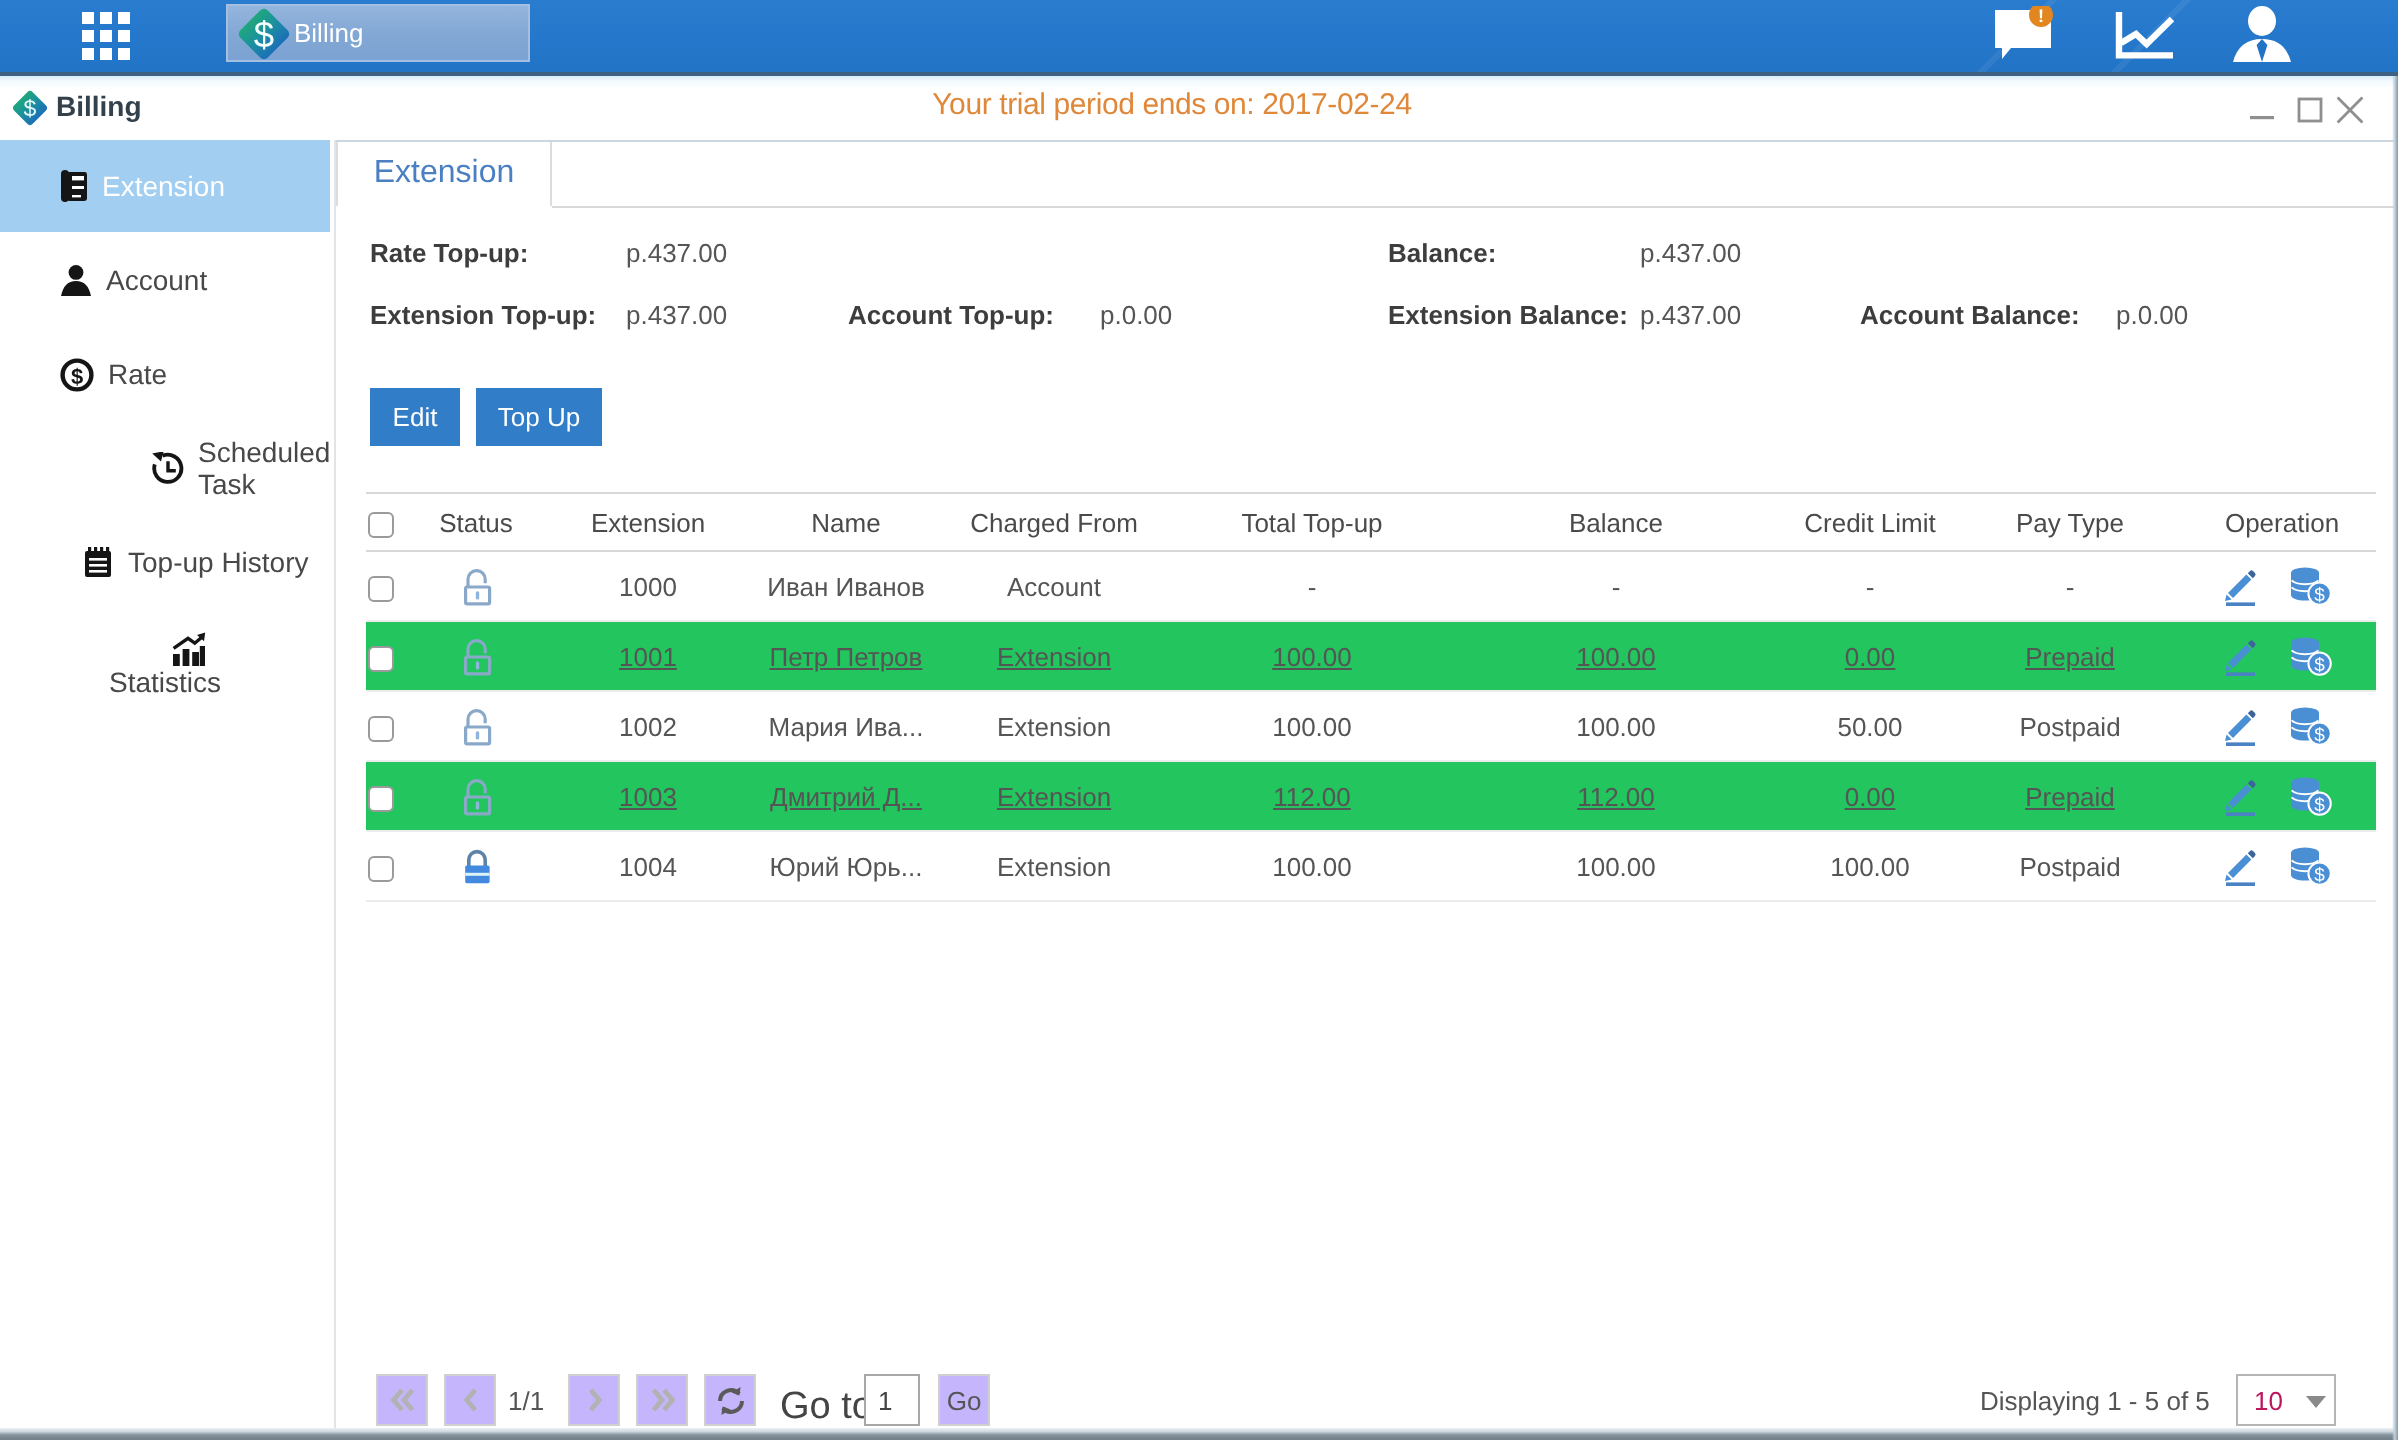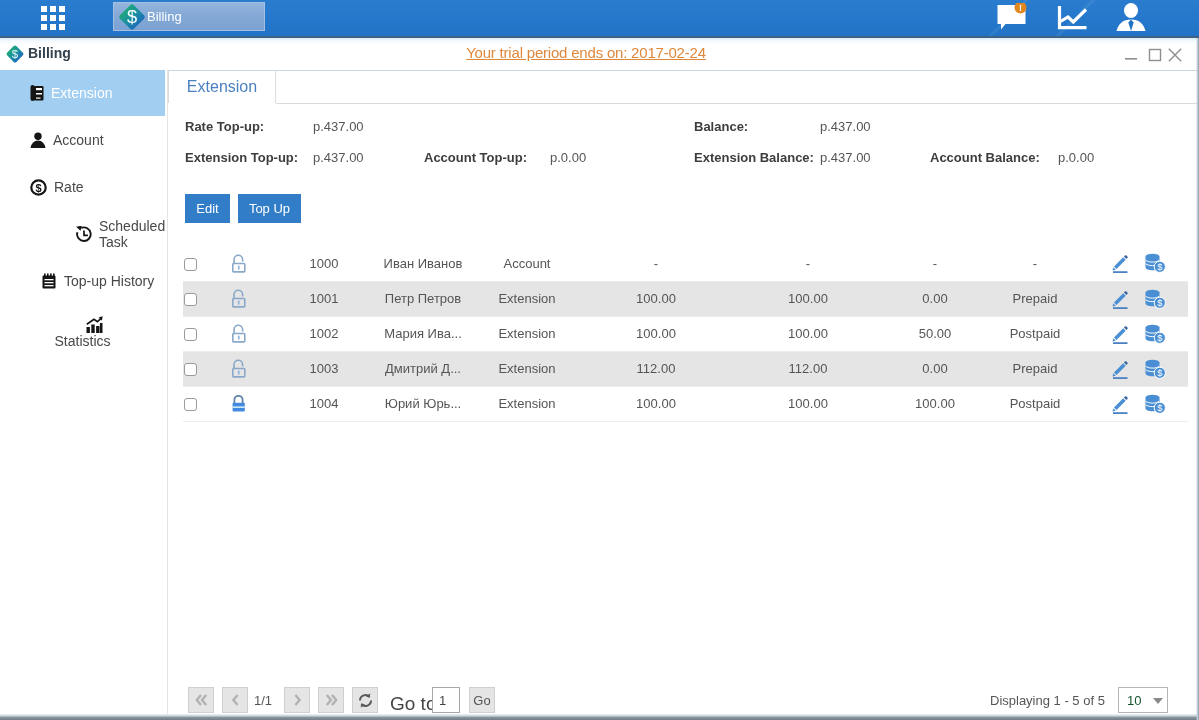--- a/index.html
+++ b/index.html
@@ -12,21 +12,21 @@
   display:grid; grid-template-columns:repeat(3,5.5px); grid-template-rows:repeat(3,5.5px); gap:3.5px; }
 #grid9 div { background:#fff; }
 #task { position:absolute; left:113px; top:2px; width:152px; height:29px;
   background:linear-gradient(180deg,#94b5dd 0%,#83a8d5 50%,#7ba2d2 100%);
   border:1px solid #a5bfe2; display:flex; align-items:center; }
 #task span { color:#fff; font-size:13px; margin-left:1px; }
 #titlebar { position:absolute; left:0; top:38px; width:1199px; height:33px;
   background:linear-gradient(180deg,#d7ebfa 0%,#f2f9fe 8%,#ffffff 20%);
   border-bottom:1px solid #ccd6de; }
 #apptitle { position:absolute; left:28px; top:7px; font-size:14px; font-weight:bold; color:#33414d; }
-#trial { position:absolute; left:0; width:1172px; text-align:center; top:6px; font-size:15px; letter-spacing:-0.2px; color:#e0883a;text-decoration:underline; }
+#trial { position:absolute; left:0; width:1172px; text-align:center; top:6px; font-size:15px; letter-spacing:-0.2px; color:#e0883a; }
 #side { position:absolute; left:0; top:70px; width:168px; height:646px; background:#fff; border-right:1px solid #e4e4e4; }
 .sitem { position:absolute; left:0; width:165px; height:46px; display:flex; align-items:center; color:#484848; font-size:14px; }
 .sitem svg { margin-left:30px; margin-right:7px; flex:0 0 auto; }
 .sitem.sel { background:#a1cef1; color:#fff; }
 #content { position:absolute; left:168px; top:71px; width:1031px; height:645px; background:#fff; }
 
 #tabline { position:absolute; left:108px; right:2px; top:32px; height:1px; background:#d9d9d9; }
 #tab { position:absolute; left:0px; top:0px; width:108px; height:32px; background:#fff;
   border:1px solid #dcdcdc; border-top:none; border-bottom:none; color:#4a7fc1; font-size:16px;
   display:flex; align-items:center; justify-content:center; }
@@ -35,27 +35,27 @@
 .val { position:absolute; font-size:13px; color:#555; }
 
 .btn { position:absolute; top:123px; height:29px; background:#317dc7; color:#fff; font-size:13px;
   display:flex; align-items:center; justify-content:center; }
 
 #tbl { position:absolute; left:15px; top:175px; width:1005px; border-collapse:collapse; table-layout:fixed; }
 #tbl th { font-size:13px; font-weight:normal; color:#4a4a4a; height:29px;
   border-top:1px solid #d8d8d8; border-bottom:1px solid #d8d8d8; text-align:center; }
 #tbl td { font-size:13px; color:#555; height:35px; text-align:center; border-bottom:1px solid #ececec;
   white-space:nowrap; overflow:hidden; }
-#tbl tr.alt td { background:#e5e5e5; }
+#tbl tr.alt td { background:#22c55e;text-decoration:underline; }
 #tbl td.ops { padding-right:6px; }
 #tbl th:first-child, #tbl td:first-child { text-align:left; padding-left:1px; }
 .cb { display:inline-block; width:13px; height:13px; border:1px solid #9a9a9a; border-radius:3px; background:#fff; vertical-align:middle; }
 
 #pager { position:absolute; left:0; top:615px; width:1031px; height:30px; }
-.pbtn { position:absolute; top:1px; width:26px; height:26px; background:#e5e5e5; border:1px solid #d0d0d0;
+.pbtn { position:absolute; top:1px; width:26px; height:26px; background:#c4b5fd; border:1px solid #d0d0d0;
   display:flex; align-items:center; justify-content:center; color:#a9a9a9; font-size:15px; }
 #bottombar { position:absolute; left:0; top:714px; width:1199px; height:6px;
   background:linear-gradient(180deg,#eef3f5 0%,#cdd7dd 30%,#8b97a1 55%,#76828c 85%,#74808a 100%); }
 </style>
 </head>
 <body>
 
 <div id="topbar">
   <div class="streak" style="left:1000px; top:-20px;"></div>
   <div class="streak" style="left:1062px; top:-30px; height:120px;"></div>
@@ -215,20 +215,32 @@
         <col style="width:116px">
         <col style="width:82px">
       <col style="width:126px">
         <col style="width:132px">
         <col style="width:172px">
         <col style="width:82px">
       <col style="width:118px">
         <col style="width:94px">
     </colgroup>
     <tbody>
+        <tr>
+      <th><span class="cb"></span></th>
+          <th>Status</th>
+          <th>Extension</th>
+          <th>Name</th>
+          <th>Charged From</th>
+      <th>Total Top-up</th>
+          <th>Balance</th>
+          <th>Credit Limit</th>
+          <th>Pay Type</th>
+          <th>Operation</th>
+    </tr>
     <tr>
       <td><span class="cb"></span></td>
           <td class="lock-open"><svg width="17" height="19" style="margin-top:3px" viewBox="0 0 17 19">
               <path d="M4 9.5 V5.6 a4.3 4.3 0 0 1 8.6 0 V7.6" fill="none" stroke="#8aa9c9" stroke-width="1.6"></path>
               <rect x="2.8" y="9.5" width="12" height="8.4" rx="0.8" fill="none" stroke="#8aa9c9" stroke-width="1.6"></rect>
               <rect x="7.9" y="11.6" width="1.7" height="4.2" rx="0.8" fill="#8fb4dd"></rect>
             </svg></td>
           <td>1000</td>
           <td>Иван Иванов</td>
           <td>Account</td>
@@ -393,21 +405,21 @@
           <path d="M2 7.5 a5.5 5.5 0 0 1 9.6 -3.6" fill="none" stroke="#5a5a5a" stroke-width="2"></path>
           <path d="M12.3 0.5 l-0.6 4.3 l-4 -1.6 z" fill="#5a5a5a"></path>
           <path d="M2.7 14.5 l0.6 -4.3 l4 1.6 z" fill="#5a5a5a"></path>
         </svg>
       </div>
     <div style="position:absolute; left:222px; top:7px; font-size:19px; color:#444;">Go to</div>
     <div style="position:absolute; left:264px; top:1px; width:28px; height:26px; border:1px solid #a8a8a8; background:#fff; font-size:13px; color:#444; padding:5px 0 0 6px;">1</div>
     <div class="pbtn" style="left:301px; width:26px; color:#555; font-size:13px;">Go</div>
     <div style="position:absolute; left:822px; top:7px; font-size:13px; color:#555;">Displaying 1 - 5 of 5</div>
     <div style="position:absolute; left:950px; top:1px; width:50px; height:26px; border:1px solid #b5b5b5; background:#fff;">
-      <span style="position:absolute; left:8px; top:5px; font-size:13px; color:#14532d;">10</span>
+      <span style="position:absolute; left:8px; top:5px; font-size:13px; color:#be185d;">10</span>
       <span style="position:absolute; right:4px; top:10px; width:0; height:0; border-left:5px solid transparent; border-right:5px solid transparent; border-top:6px solid #8a8a8a;"></span>
     </div>
   </div>
 </div>
 
 <div id="bottombar"></div>
 <div style="position:absolute; left:1196px; top:38px; width:3px; height:682px;
   background:linear-gradient(90deg, rgba(190,205,216,0) 0%, #c3d1da 45%, #8299a9 100%);"></div>
 
 </body></html>

